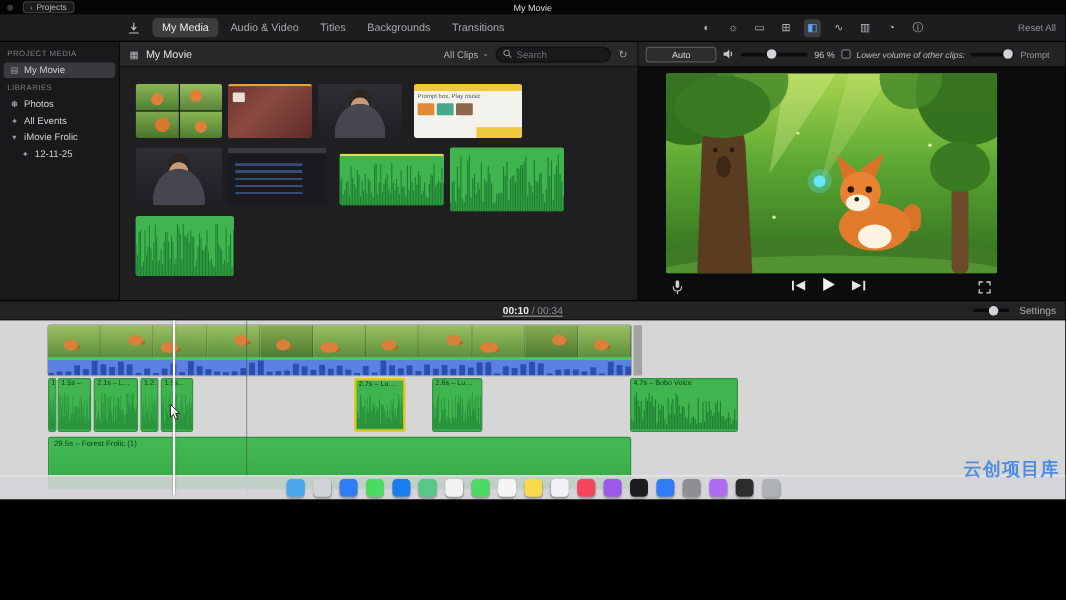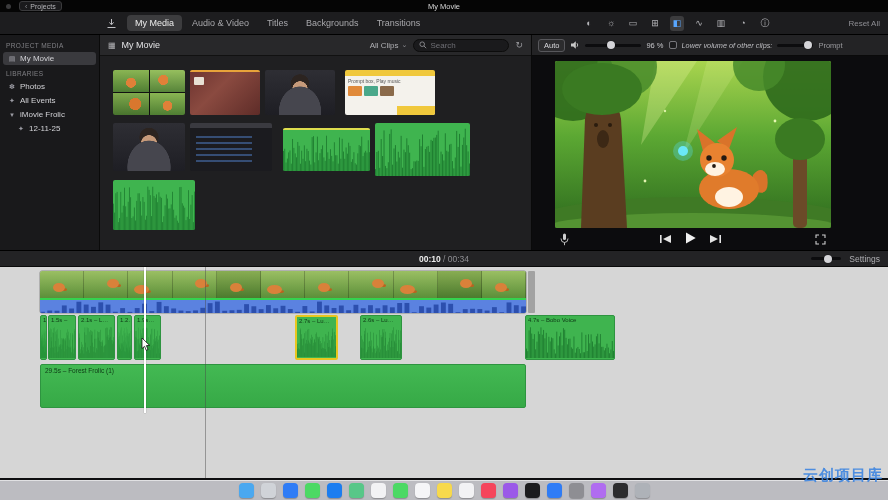--- a/index.html
+++ b/index.html
@@ -1,18 +1,18 @@
 <!DOCTYPE html>
 <html><head>
 <meta charset="utf-8">
 <style>
   * { margin:0; padding:0; box-sizing:border-box; }
   html,body { width:888px; height:500px; overflow:hidden; background:#000; }
   body { font-family:"Liberation Sans", sans-serif; }
-  .app { position:relative; width:888px; height:500px; background:#0e0e10; overflow:hidden; }
+  .app { position:relative; width:888px; height:416px; background:#0e0e10; overflow:hidden; }
 
   
   .titlebar { height:12px; background:#050505; display:flex; align-items:center; padding:0 6px; position:relative; }
   .tb-left { display:flex; gap:8px; align-items:center; z-index:2; }
   .win-dot { width:5px; height:5px; border-radius:50%; background:#3a3a3c; }
   .projects-btn { border:1px solid #3a3a3c; border-radius:3px; padding:0 5px; height:10px; display:flex; align-items:center; gap:3px; color:#b8b8bc; background:#1a1a1c; font-size:7px; line-height:1; }
   .tb-title { position:absolute; left:0; right:0; text-align:center; color:#d8d8d8; font-size:7.5px; }
 
   
   .toolbar { height:23px; background:#1d1d1f; border-bottom:1px solid #000; display:flex; align-items:center; padding-left:106px; position:relative; }
@@ -63,39 +63,39 @@
   .t-code { left:90px; top:67px; width:82px; height:48px; background:#1b1b1f; border-top:5px solid #3a3a40; }
   .code-lines { position:absolute; left:6px; top:8px; right:20px; bottom:6px; background:repeating-linear-gradient(180deg,#3c5a8a 0 2px, rgba(0,0,0,0) 2px 6px); opacity:.8; }
   .t-wave { background:#3fb44f; }
   .t-wave .wave { position:absolute; left:0; right:0; bottom:0; top:4px; }
   .tw1 { left:183px; top:72px; width:87px; height:43px; border-top:2px solid #dede4e; }
   .tw2 { left:275px; top:67px; width:95px; height:53px; }
   .tw3 { left:13px; top:124px; width:82px; height:50px; }
 
   .rightcol { flex:1; background:#0c0c0e; display:flex; flex-direction:column; }
   .audio-bar { height:21px; background:#232325; border-bottom:1px solid #0a0a0a; display:flex; align-items:center; gap:5px; padding:0 6px; font-size:7.5px; color:#c4c4c8; white-space:nowrap; }
-  .auto-pill { border:1px solid #58585c; border-radius:3px; padding:1px 5px; font-size:7.5px; color:#d8d8dc; background:#2c2c2e; }
+  .auto-pill { border:1px solid #58585c; border-radius:3px; padding:1px 21px; font-size:7.5px; color:#d8d8dc; background:#2c2c2e; }
   .slider { position:relative; height:3px; background:#0c0c0e; border-radius:2px; flex:none; }
   .slider .knob { position:absolute; top:50%; transform:translate(-50%,-50%); width:8px; height:8px; border-radius:50%; background:#d4d4d8; box-shadow:0 0 1px #000; }
   .vol-slider { width:56px; }
   .mini-slider { width:36px; }
   .checkbox { width:8px; height:8px; border:1px solid #77777c; border-radius:2px; background:#1c1c1e; flex:none; }
   .lower-label { font-size:7.3px; color:#bcbcc0; overflow:hidden;font-style:italic; }
   .reset-label { color:#9a9a9e; }
 
   .preview-area { flex:1; display:flex; justify-content:flex-start; align-items:flex-start; padding:5px 0 0 23px; background:#0c0c0e; }
   .video { width:276px; height:167px; border-radius:2px; overflow:hidden; background:#143d12; }
   .transport { height:22px; position:relative; display:flex; align-items:center; background:#0c0c0e; }
   .mic-btn { position:absolute; left:28px; display:flex; }
   .transport-center { position:absolute; left:0; right:40px; display:flex; justify-content:center; align-items:center; gap:13px; }
   .fullscreen-btn { position:absolute; right:62px; display:flex; }
 
   
   .tl-header { height:17px; background:#232325; border-top:1px solid #000; border-bottom:1px solid #0a0a0a; display:flex; align-items:center; position:relative; }
-  .tl-time { position:absolute; left:0; right:0; text-align:center; font-size:8.5px; color:#8e8e93; }
+  .tl-time { position:absolute; left:0; right:0; text-align:center; font-size:8.5px; color:#8e8e93;text-decoration:underline; }
   .tl-time b { color:#ececec; font-weight:bold; }
   .tl-right { margin-left:auto; display:flex; align-items:center; gap:8px; padding-right:8px; z-index:2; }
   .zoom-slider { width:30px; background:#0c0c0e; }
   .settings { font-size:8.5px; color:#aeaeb2; }
 
   
   .timeline { position:relative; height:211px; background:#d6d6d6; }
   .filmstrip { position:absolute; left:40px; top:4px; width:486px; height:42px; border-radius:2px; overflow:hidden; box-shadow:0 0 0 0.5px #8a8a8a; }
   .frames { display:flex; height:27px; }
   .fr { flex:1; background:linear-gradient(180deg,#9abf62,#5c8f3a); position:relative; border-right:1px solid rgba(0,0,0,.22); }

